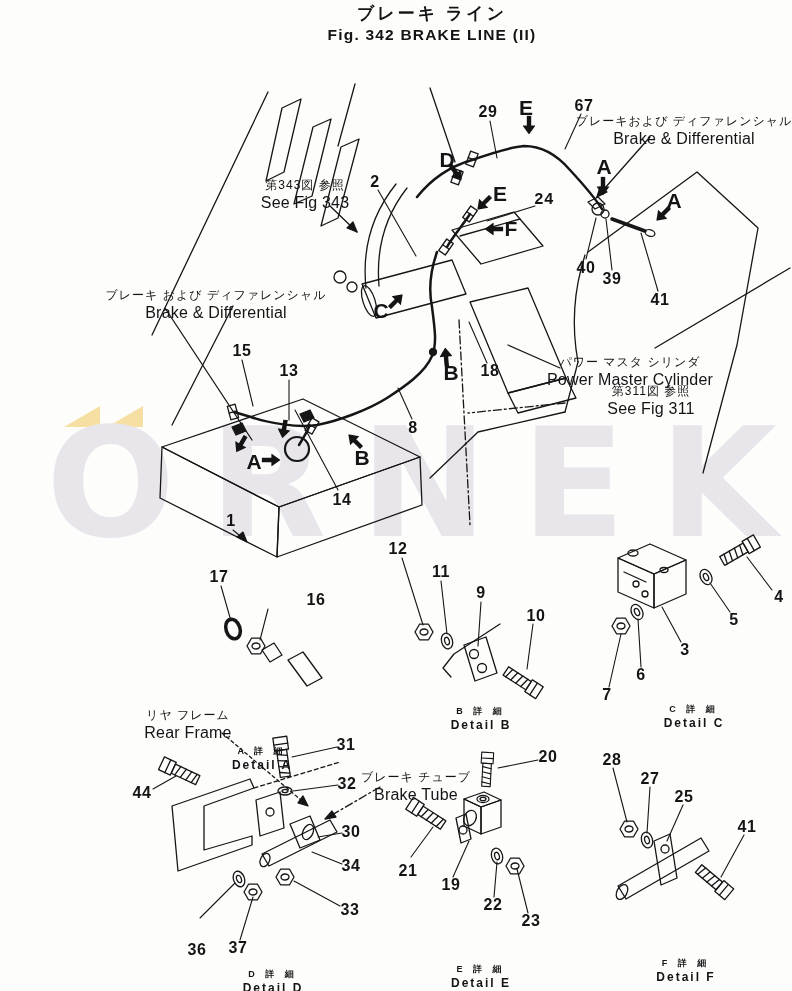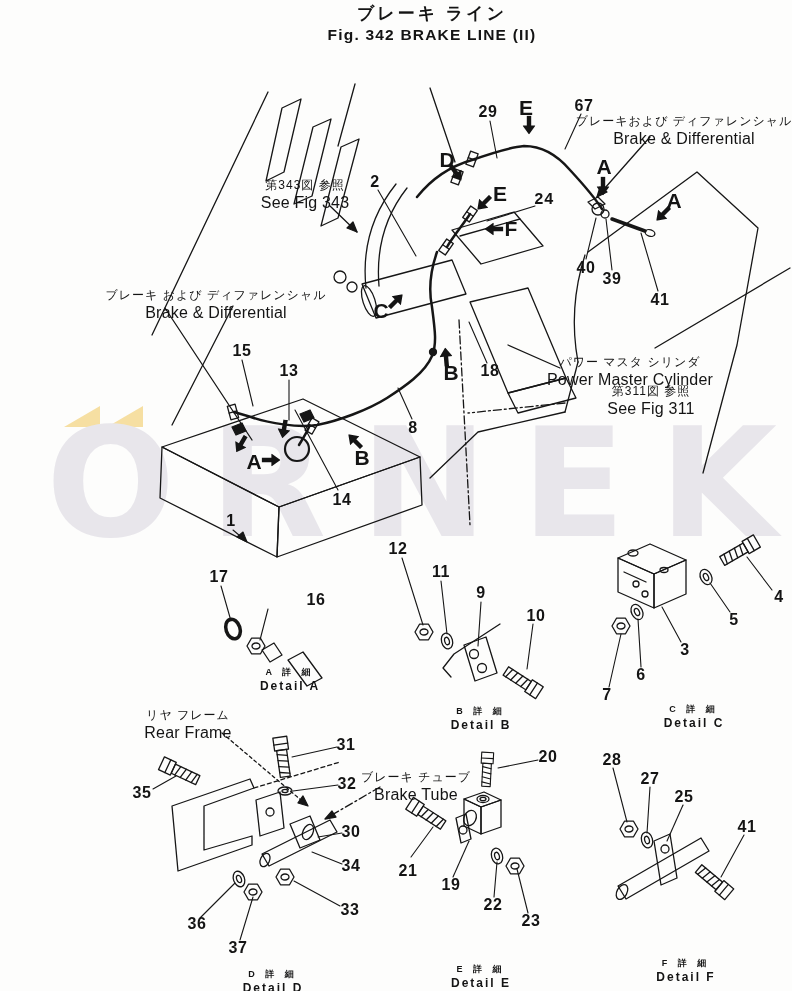--- a/index.html
+++ b/index.html
@@ -312,27 +312,27 @@
       <div class="num" style="left: 272px; top: 600px; margin-left: 44px;">16</div>
       <div class="num" style="left: 398px; top: 549px;">12</div>
       <div class="num" style="left: 441px; top: 572px;">11</div>
       <div class="num" style="left: 481px; top: 593px;">9</div>
       <div class="num" style="left: 536px; top: 616px;">10</div>
       <div class="num" style="left: 779px; top: 597px;">4</div>
       <div class="num" style="left: 734px; top: 620px;">5</div>
       <div class="num" style="left: 685px; top: 650px;">3</div>
       <div class="num" style="left: 641px; top: 675px;">6</div>
       <div class="num" style="left: 607px; top: 695px;">7</div>
-      <div class="num" style="left: 142px; top: 793px;">35</div>
+      <div class="num" style="left: 142px; top: 793px;">44</div>
       <div class="num" style="left: 346px; top: 745px;">31</div>
       <div class="num" style="left: 347px; top: 784px;">32</div>
       <div class="num" style="left: 351px; top: 832px;">30</div>
       <div class="num" style="left: 351px; top: 866px;">34</div>
       <div class="num" style="left: 350px; top: 910px;">33</div>
-      <div class="num" style="left: 197px; top: 924px;">36</div>
+      <div class="num" style="left: 197px; top: 950px;">36</div>
       <div class="num" style="left: 238px; top: 948px;">37</div>
       <div class="num" style="left: 548px; top: 757px;">20</div>
       <div class="num" style="left: 408px; top: 865px; margin-top: 6px;">21</div>
       <div class="num" style="left: 451px; top: 885px;">19</div>
       <div class="num" style="left: 493px; top: 905px;">22</div>
       <div class="num" style="left: 531px; top: 921px;">23</div>
       <div class="num" style="left: 612px; top: 760px;">28</div>
       <div class="num" style="left: 650px; top: 779px;">27</div>
       <div class="num" style="left: 684px; top: 797px;">25</div>
       <div class="num" style="left: 747px; top: 827px;">41</div>
@@ -353,21 +353,21 @@
       <div class="arrow" style="left: 603px; top: 186px; transform: translate(-50%, -50%) rotate(90deg);"></div>
       <div class="arrow" style="left: 663px; top: 214px; transform: translate(-50%, -50%) rotate(135deg);"></div>
       <div class="arrow" style="left: 396px; top: 301px; transform: translate(-50%, -50%) rotate(315deg);"></div>
       <div class="arrow" style="left: 446px; top: 357px; transform: translate(-50%, -50%) rotate(265deg);"></div>
       <div class="arrow" style="left: 271px; top: 460px; transform: translate(-50%, -50%) rotate(0deg);"></div>
       <div class="arrow" style="left: 355px; top: 441px; transform: translate(-50%, -50%) rotate(225deg);"></div>
       <div class="arrow" style="left: 241px; top: 444px; transform: translate(-50%, -50%) rotate(120deg);"></div>
       <div class="arrow" style="left: 284px; top: 429px; transform: translate(-50%, -50%) rotate(100deg);"></div>
     </div>
   <div class="txt-layer" id="detail-layer">
-      <div class="detail-caption" style="left: 262px; top: 666px; margin-left: 28px;">
+      <div class="detail-caption" style="left: 262px; top: 745px;">
         <div class="jp">A 詳 細</div>
         <div class="en">Detail A</div>
       </div>
       <div class="detail-caption" style="left: 481px; top: 705px;">
         <div class="jp">B 詳 細</div>
         <div class="en">Detail B</div>
       </div>
       <div class="detail-caption" style="left: 694px; top: 703px;">
         <div class="jp">C 詳 細</div>
         <div class="en">Detail C</div>

